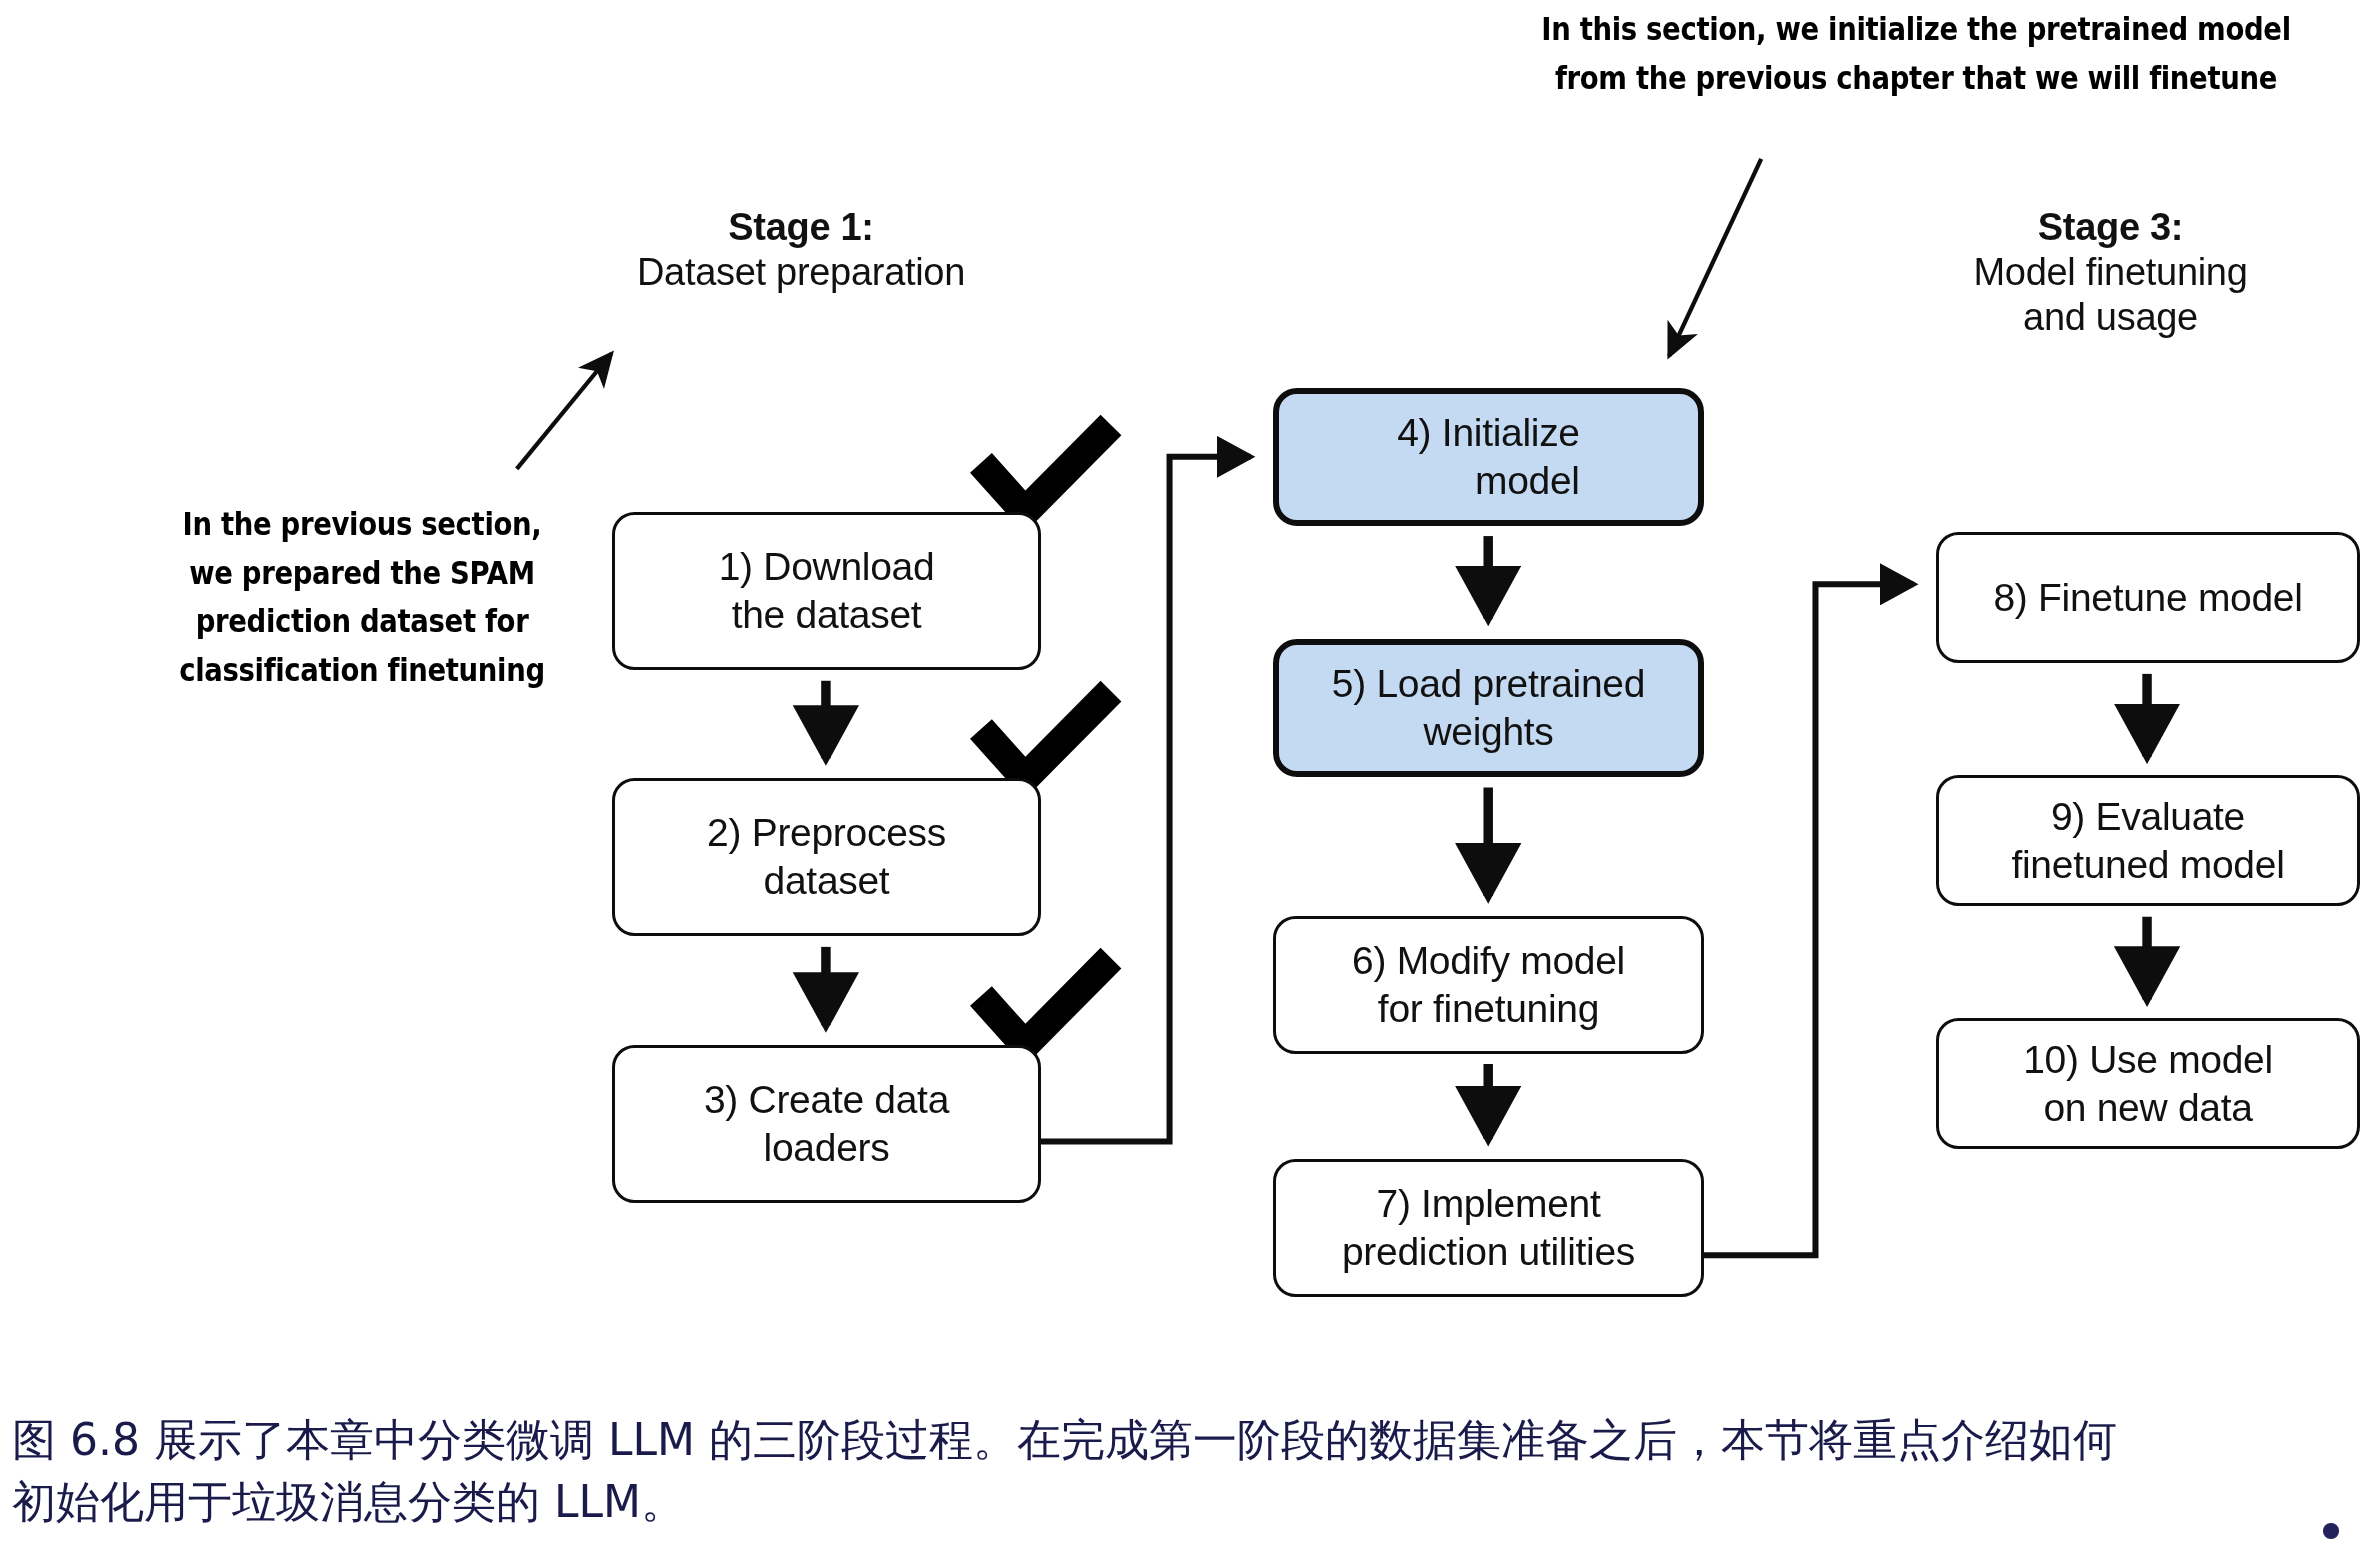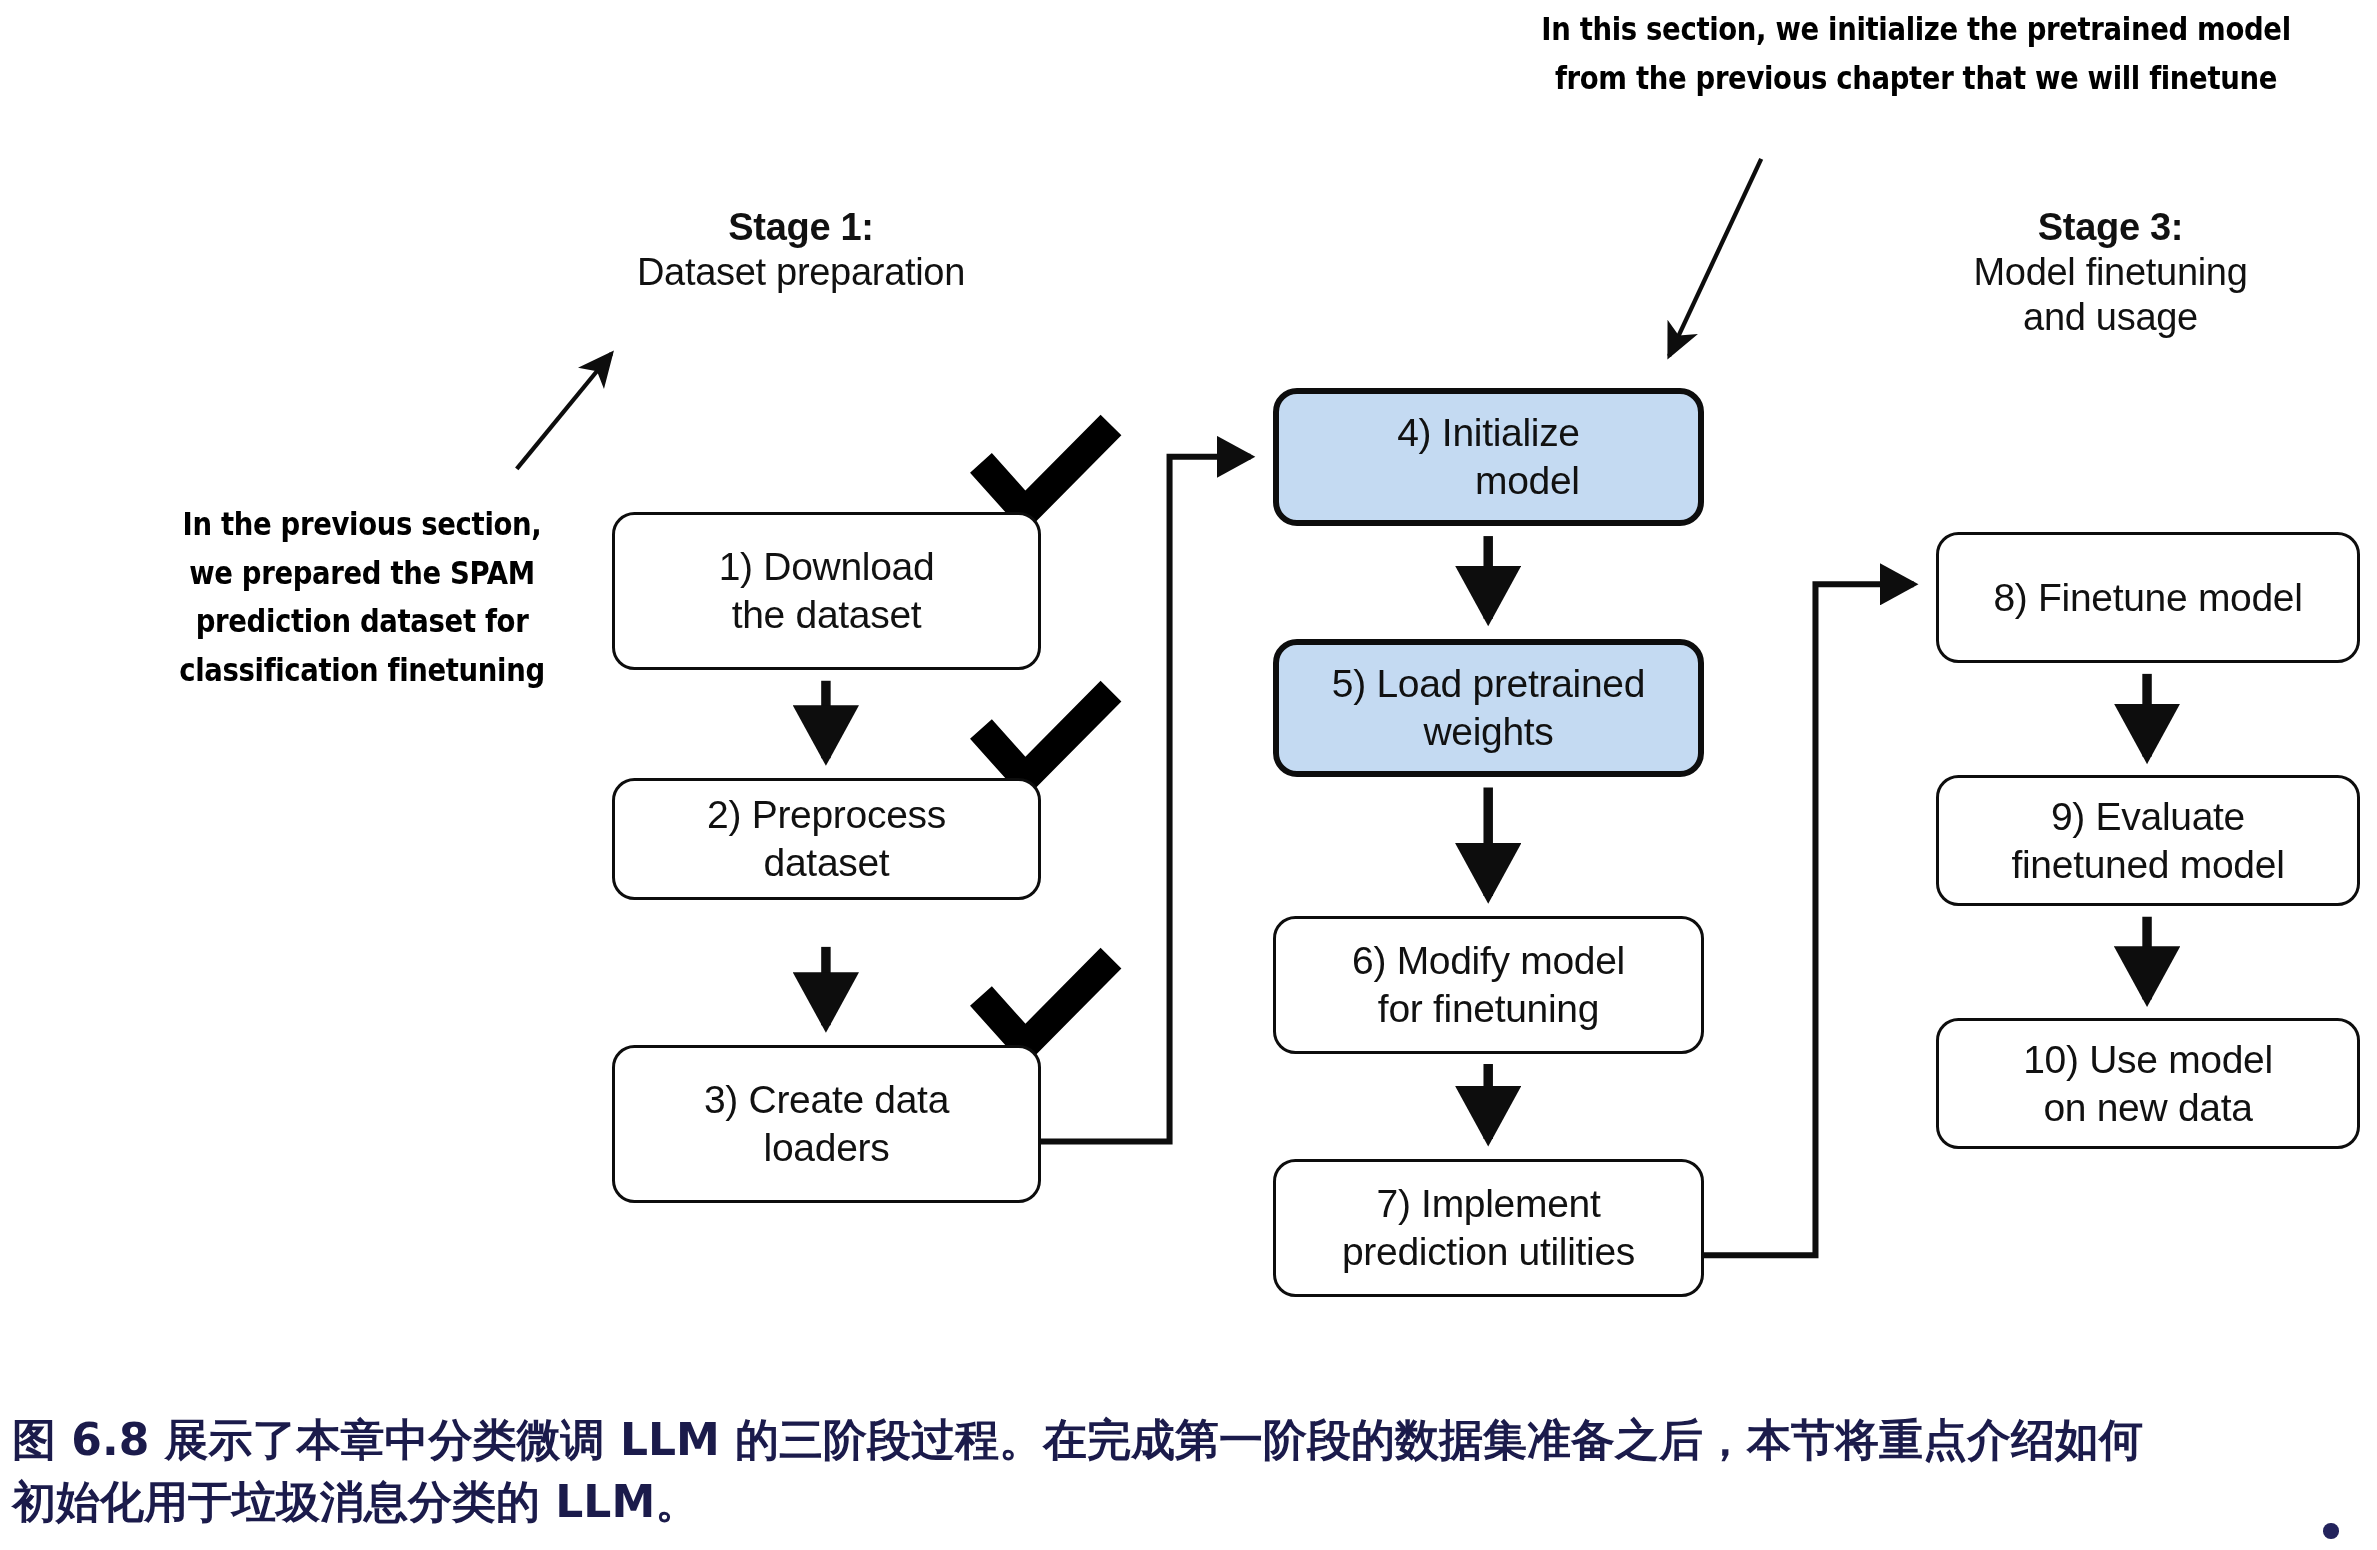--- a/index.html
+++ b/index.html
@@ -91,21 +91,21 @@
   }
   .box.hl {
     background: #c4daf2;
     border-width: 6px;
     border-radius: 24px;
   }
   .box .txt { display: block; }
 
   
   #box1 { left: 612px;  top: 512px;  width: 429px; height: 158px; }
-  #box2 { left: 612px;  top: 778px;  width: 429px; height: 122px; }
+  #box2 { left: 612px;  top: 778px;  width: 429px; height: 158px; }
   #box3 { left: 612px;  top: 1045px; width: 429px; height: 158px; }
 
   #box4 { left: 1273px; top: 388px;  width: 431px; height: 138px; text-align: right; }
   #box5 { left: 1273px; top: 639px;  width: 431px; height: 138px; }
   #box6 { left: 1273px; top: 916px; width: 431px; height: 138px; }
   #box7 { left: 1273px; top: 1159px; width: 431px; height: 138px; }
 
   #box8  { left: 1936px; top: 532px;  width: 424px; height: 131px; }
   #box9  { left: 1936px; top: 775px;  width: 424px; height: 131px; }
   #box10 { left: 1936px; top: 1018px; width: 424px; height: 131px; }
@@ -123,21 +123,21 @@
     position: absolute;
     left: 12px;
     top: 1409px;
     width: 2352px;
     font-size: 44px;
     line-height: 1.42;
     color: #1b1b4b;
     font-family: "DejaVu Sans", "Liberation Sans", sans-serif;
     letter-spacing: 0px;
   }
-  #caption .cl { display: block; font-weight: bold; }
+  #caption .cl { display: block; }
   #dot {
     position: absolute;
     left: 2323px;
     top: 1523px;
     width: 15.5px;
     height: 15.5px;
     border-radius: 50%;
     background: #23235c;
   }
 </style>

